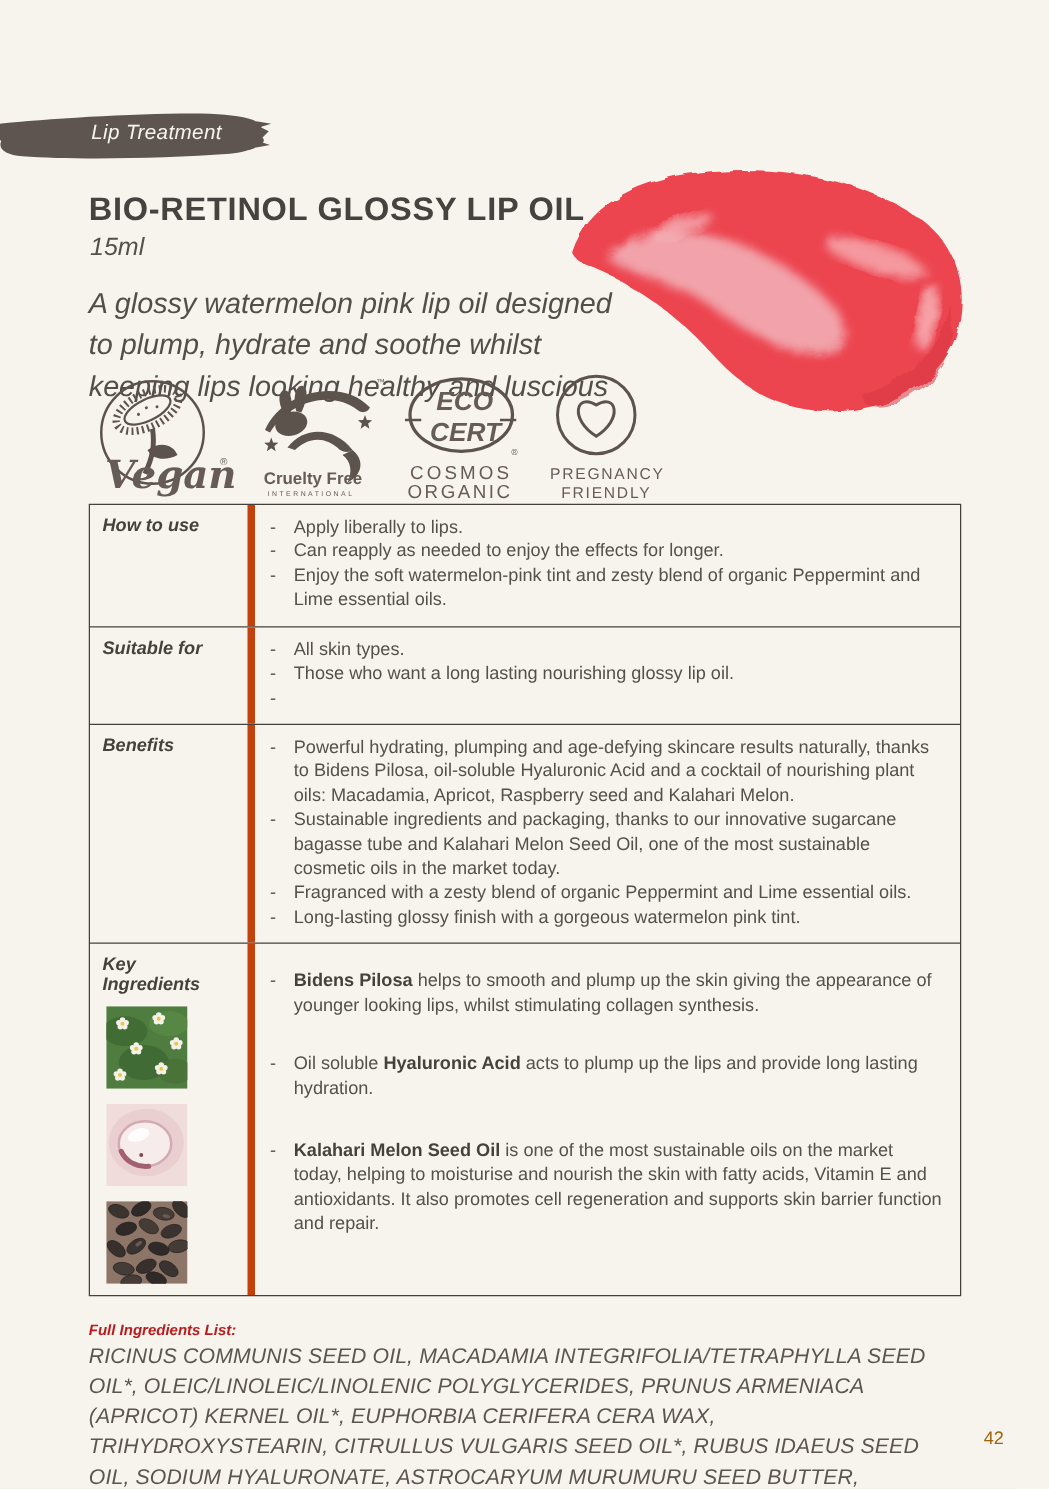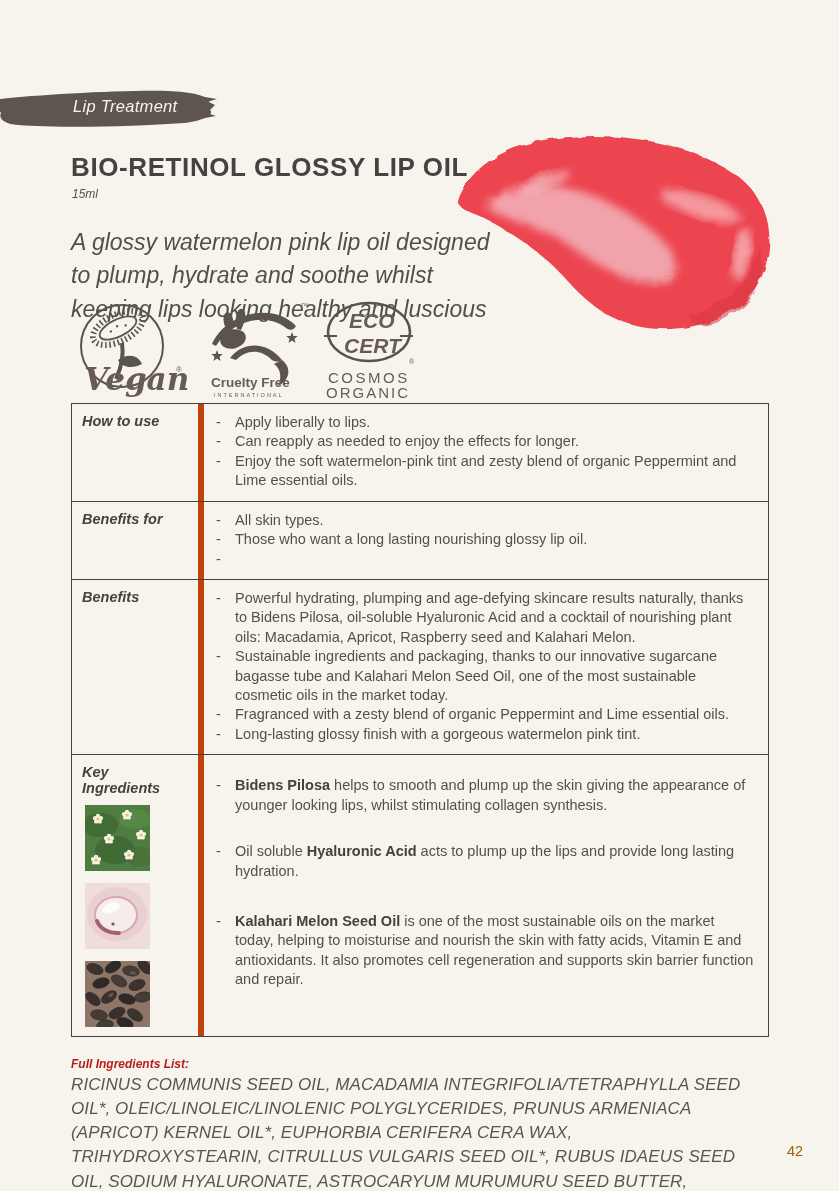--- a/index.html
+++ b/index.html
@@ -14,21 +14,21 @@
   .badge svg { position:absolute; left:0; top:0; }
   .badge-label {
     position:absolute; left:73px; top:9px; font-style:italic; font-size:16.5px;
     color:#f6f3ee; letter-spacing:.3px;
   }
   
   .title {
     position:absolute; left:71px; top:152px; font-size:26px; font-weight:700;
     letter-spacing:.6px; color:#454240;
   }
-  .size { position:absolute; left:72px; top:187px; font-size:12px; font-style:italic; color:#54504a; }
+  .size { position:absolute; left:72px; top:187px; font-size:20px; font-style:italic; color:#54504a; }
   .description {
     position:absolute; left:71px; top:226px; width:442px;
     font-size:23px; font-style:italic; line-height:1.45; color:#524e49;
   }
   
   .smear { position:absolute; left:450px; top:126px; }
   
   .logos { position:absolute; left:68px; top:298px; display:flex; gap:10px; }
   .logo { position:relative; }
   .logo svg text { fill:#665c55; }
@@ -139,20 +139,28 @@
         <g font-weight="700" font-size="21" font-style="italic">
           <text x="27" y="30">ECO</text>
           <text x="22" y="55">CERT</text>
         </g>
         <text x="87" y="66" font-size="7">®</text>
         <text x="6" y="85" font-size="15" letter-spacing="2.5">COSMOS</text>
         <text x="4" y="100" font-size="15" letter-spacing="2">ORGANIC</text>
       </svg>
     </div>
 
+    <div class="logo">
+      <svg width="102" height="102" viewBox="0 0 102 102">
+        <circle cx="39" cy="34" r="31" fill="none" stroke="#5d534d" stroke-width="2.4"></circle>
+        <path d="M39,51 C17,37 23,16 39,26 C55,16 61,37 39,51 Z" fill="none" stroke="#5d534d" stroke-width="2.4"></path>
+        <text x="2" y="85" font-size="12.5" letter-spacing="1.4">PREGNANCY</text>
+        <text x="11" y="100" font-size="12.5" letter-spacing="1.4">FRIENDLY</text>
+      </svg>
+    </div>
   </div>
 
   <div class="info-table">
 
     <div class="trow">
       <div class="tlabel">How to use</div>
       <div class="tcontent">
         <div class="bullet">
             <span class="dash">-</span>
             <span>Apply liberally to lips.</span>
@@ -162,21 +170,21 @@
             <span>Can reapply as needed to enjoy the effects for longer.</span>
           </div>
         <div class="bullet">
             <span class="dash">-</span>
             <span>Enjoy the soft watermelon-pink tint and zesty blend of organic Peppermint and Lime essential oils.</span>
           </div>
       </div>
     </div>
 
     <div class="trow">
-      <div class="tlabel">Benefits for</div>
+      <div class="tlabel">Suitable for</div>
       <div class="tcontent">
         <div class="bullet">
             <span class="dash">-</span>
             <span>All skin types.</span>
           </div>
         <div class="bullet">
             <span class="dash">-</span>
             <span>Those who want a long lasting nourishing glossy lip oil.</span>
           </div>
         <div class="bullet">

